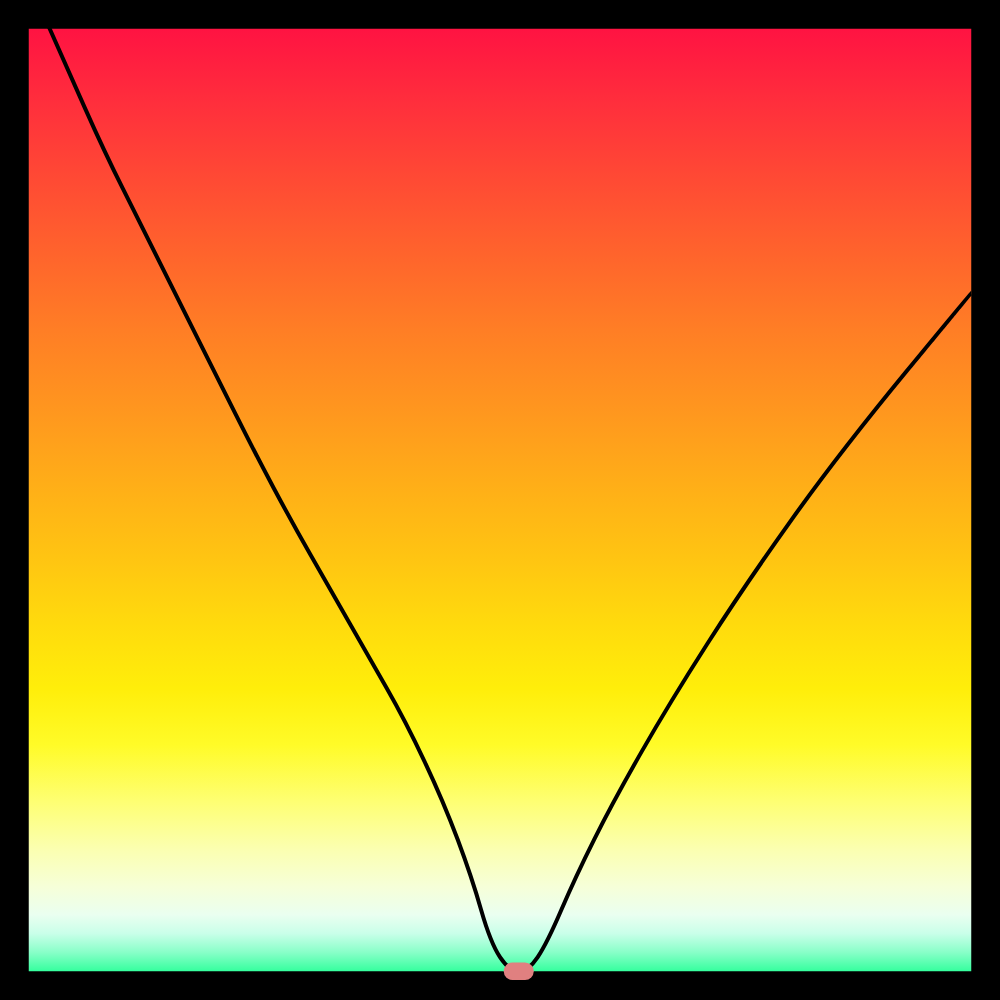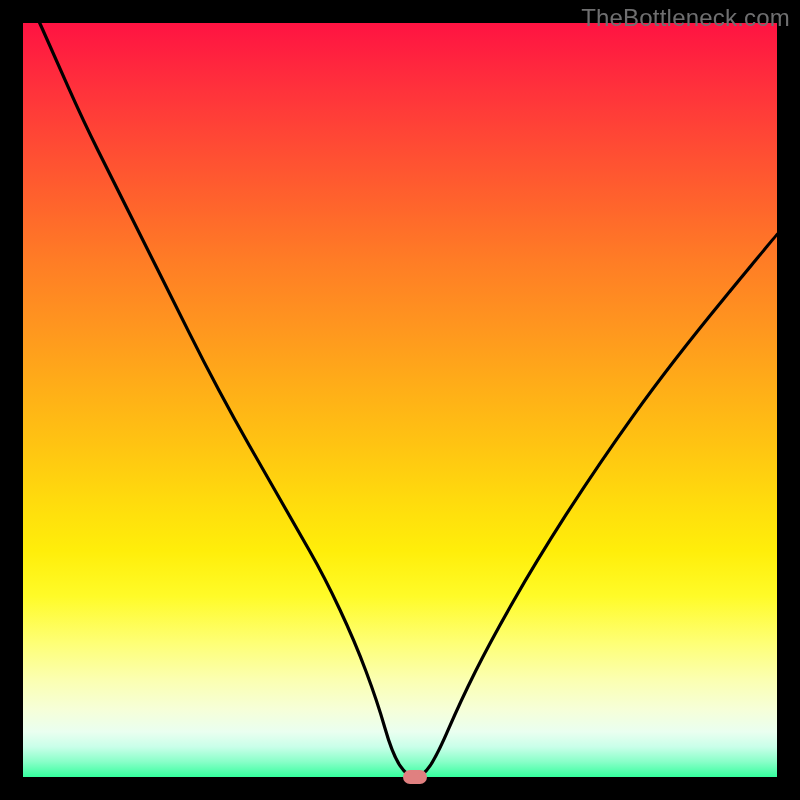--- a/index.html
+++ b/index.html
@@ -27,20 +27,19 @@
   .watermark{position:absolute;top:4px;right:10px;color:#6f6f70;font-size:24px;font-weight:400;letter-spacing:.2px}
   svg.curve{position:absolute;left:23px;top:23px;width:754px;height:754px;overflow:visible}
   .tick{position:absolute;background:#e08080;border-radius:10px}
 </style>
 </head>
 <body>
 
 <div class="frame">
   <div class="plot"></div>
 
-  <div class="watermark">TheBottleneck.com</div>
 
   <svg class="curve" viewBox="0 0 754 754" preserveAspectRatio="none">
     <path id="curvePath" fill="none" stroke="#000000" stroke-width="3.2" d="M 0 -37.700000000000045 Q 0 -37.700000000000045 15.08 -3.769999999999982 Q 30.16 30.160000000000082 45.24 64.09000000000003 Q 60.32 98.01999999999998 75.39999999999999 128.17999999999995 Q 90.47999999999999 158.33999999999992 105.56 188.5 Q 120.64 218.66000000000008 135.72 248.82000000000005 Q 150.8 278.98 165.88 309.14 Q 180.95999999999998 339.29999999999995 196.04000000000002 367.575 Q 211.12000000000003 395.85 226.20000000000002 422.24 Q 241.28 448.63 256.36 475.02 Q 271.44 501.40999999999997 286.52 527.8 Q 301.6 554.19 316.68 586.235 Q 331.76 618.28 343.07 648.44 Q 354.38 678.6 361.91999999999996 704.99 Q 369.46 731.38 377 742.69 Q 384.54 754 392.08000000000004 754 Q 399.62 754 407.16 742.69 Q 414.70000000000005 731.38 426.01 704.99 Q 437.32 678.6 452.4 648.44 Q 467.48 618.28 490.1 578.6949999999999 Q 512.72 539.11 542.88 491.985 Q 573.04 444.86 610.74 392.08 Q 648.4399999999999 339.29999999999995 701.22 275.21 T 754 211.12"></path>
   </svg>
 
   <div class="tick" id="minMarker" style="left: 403.016px; top: 770.214px; width: 24.128px; height: 13.572px; background: rgb(224, 128, 128);"></div>
 </div>
 
 </body></html>

